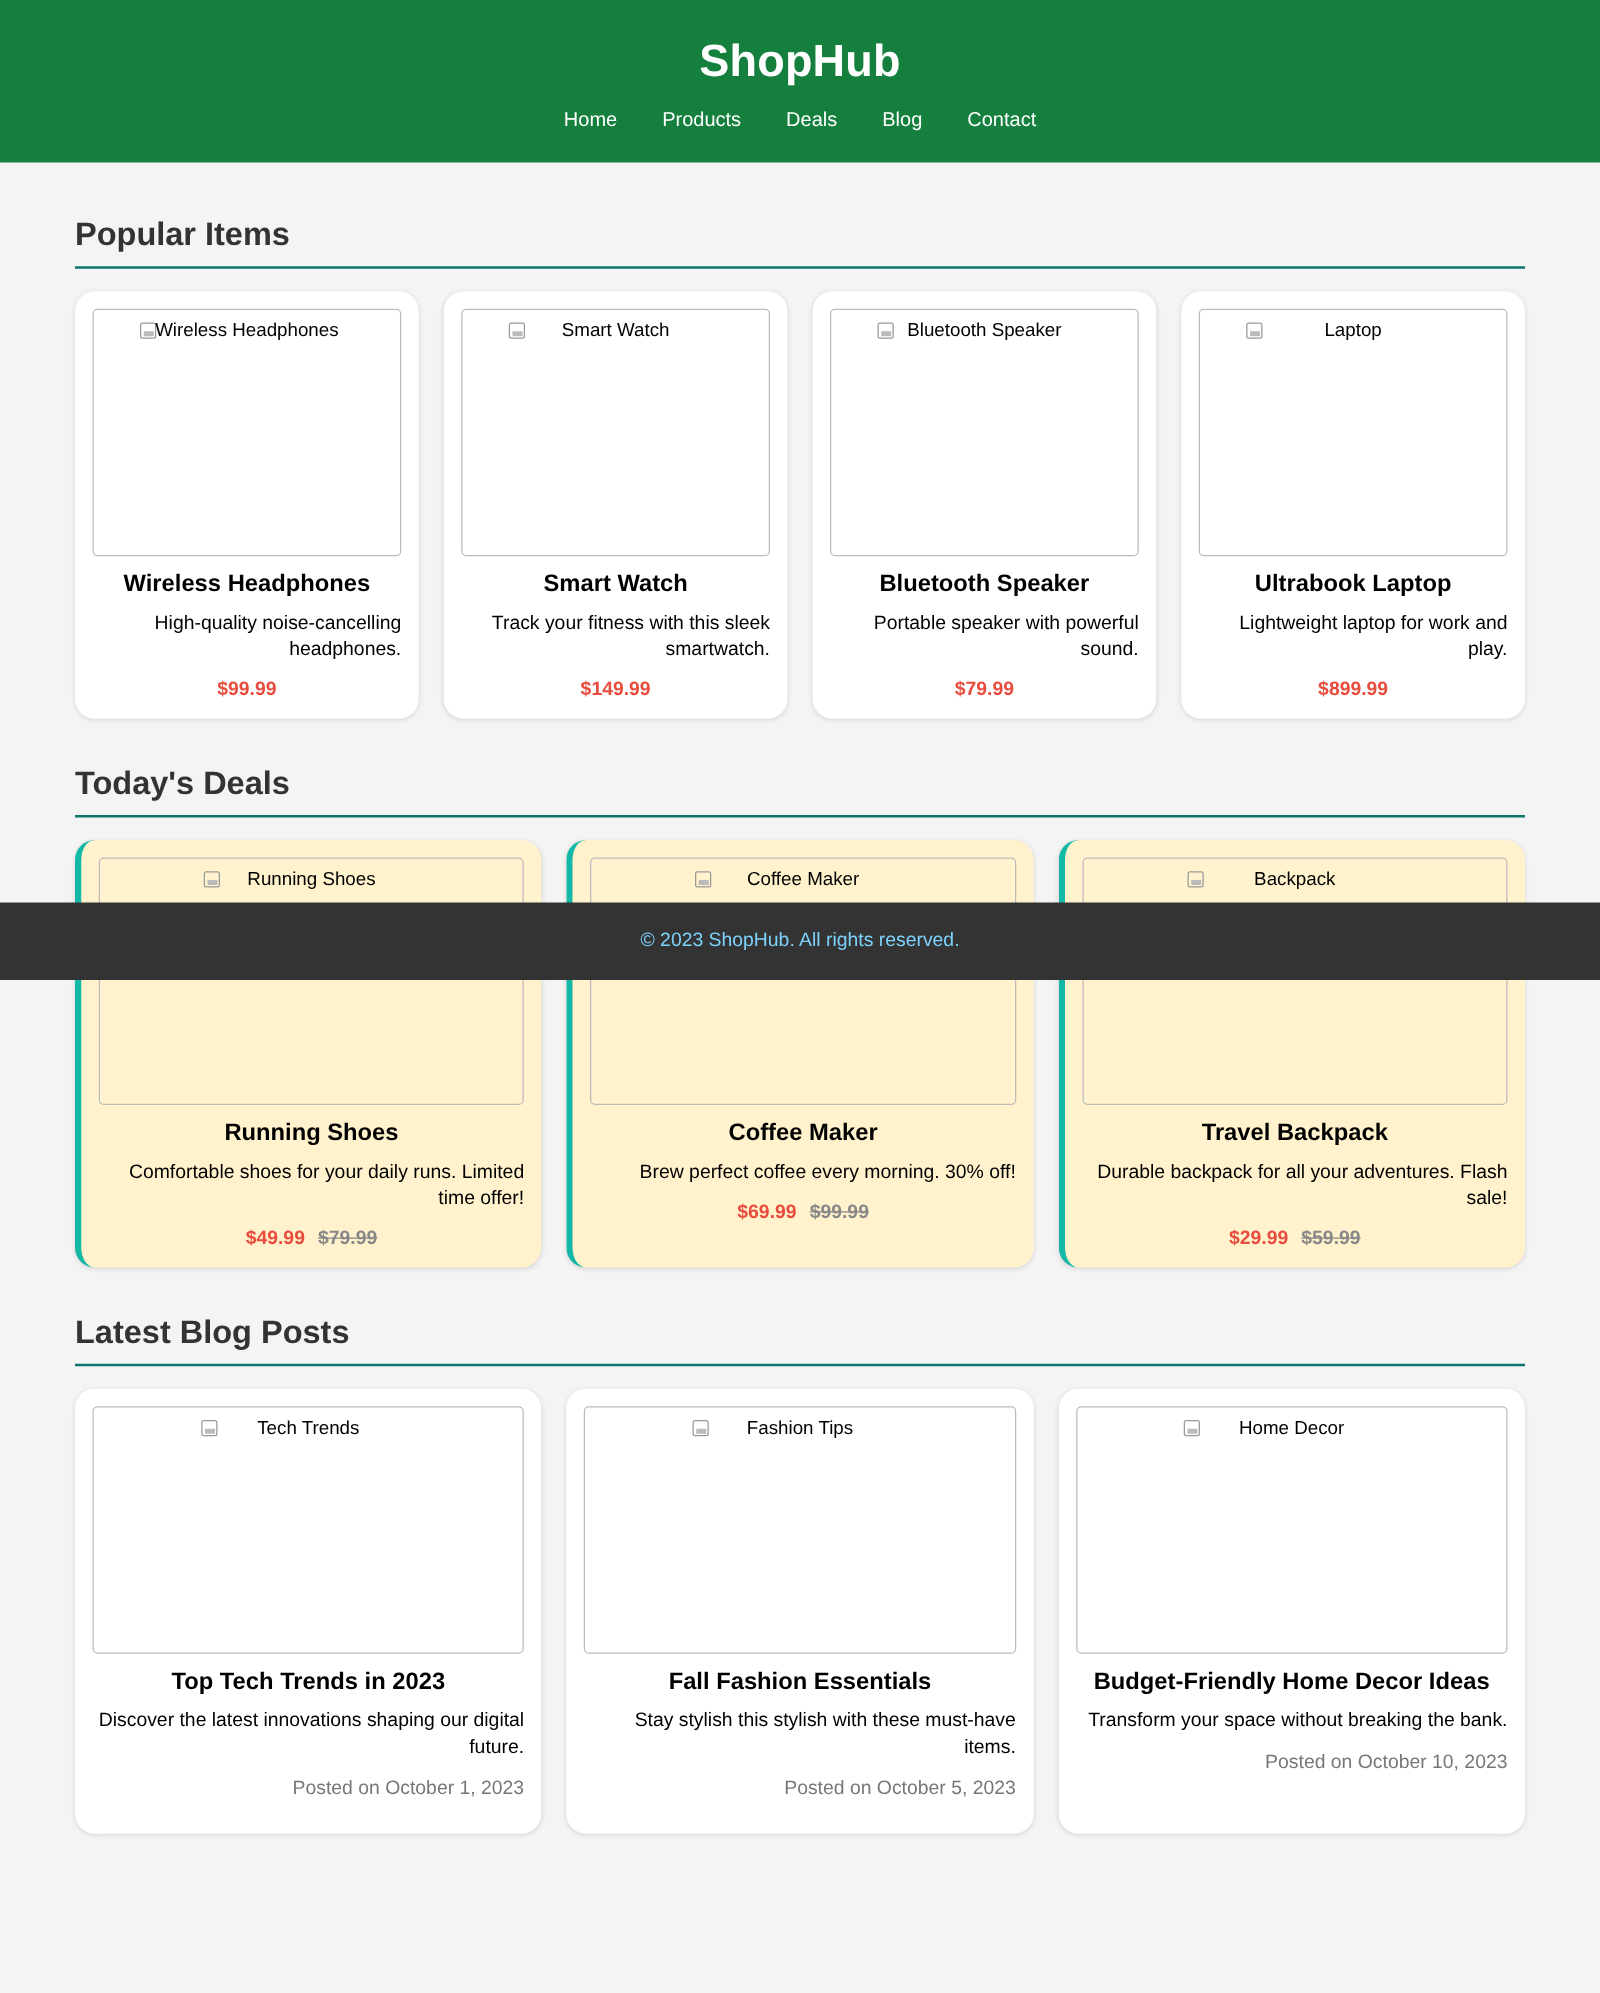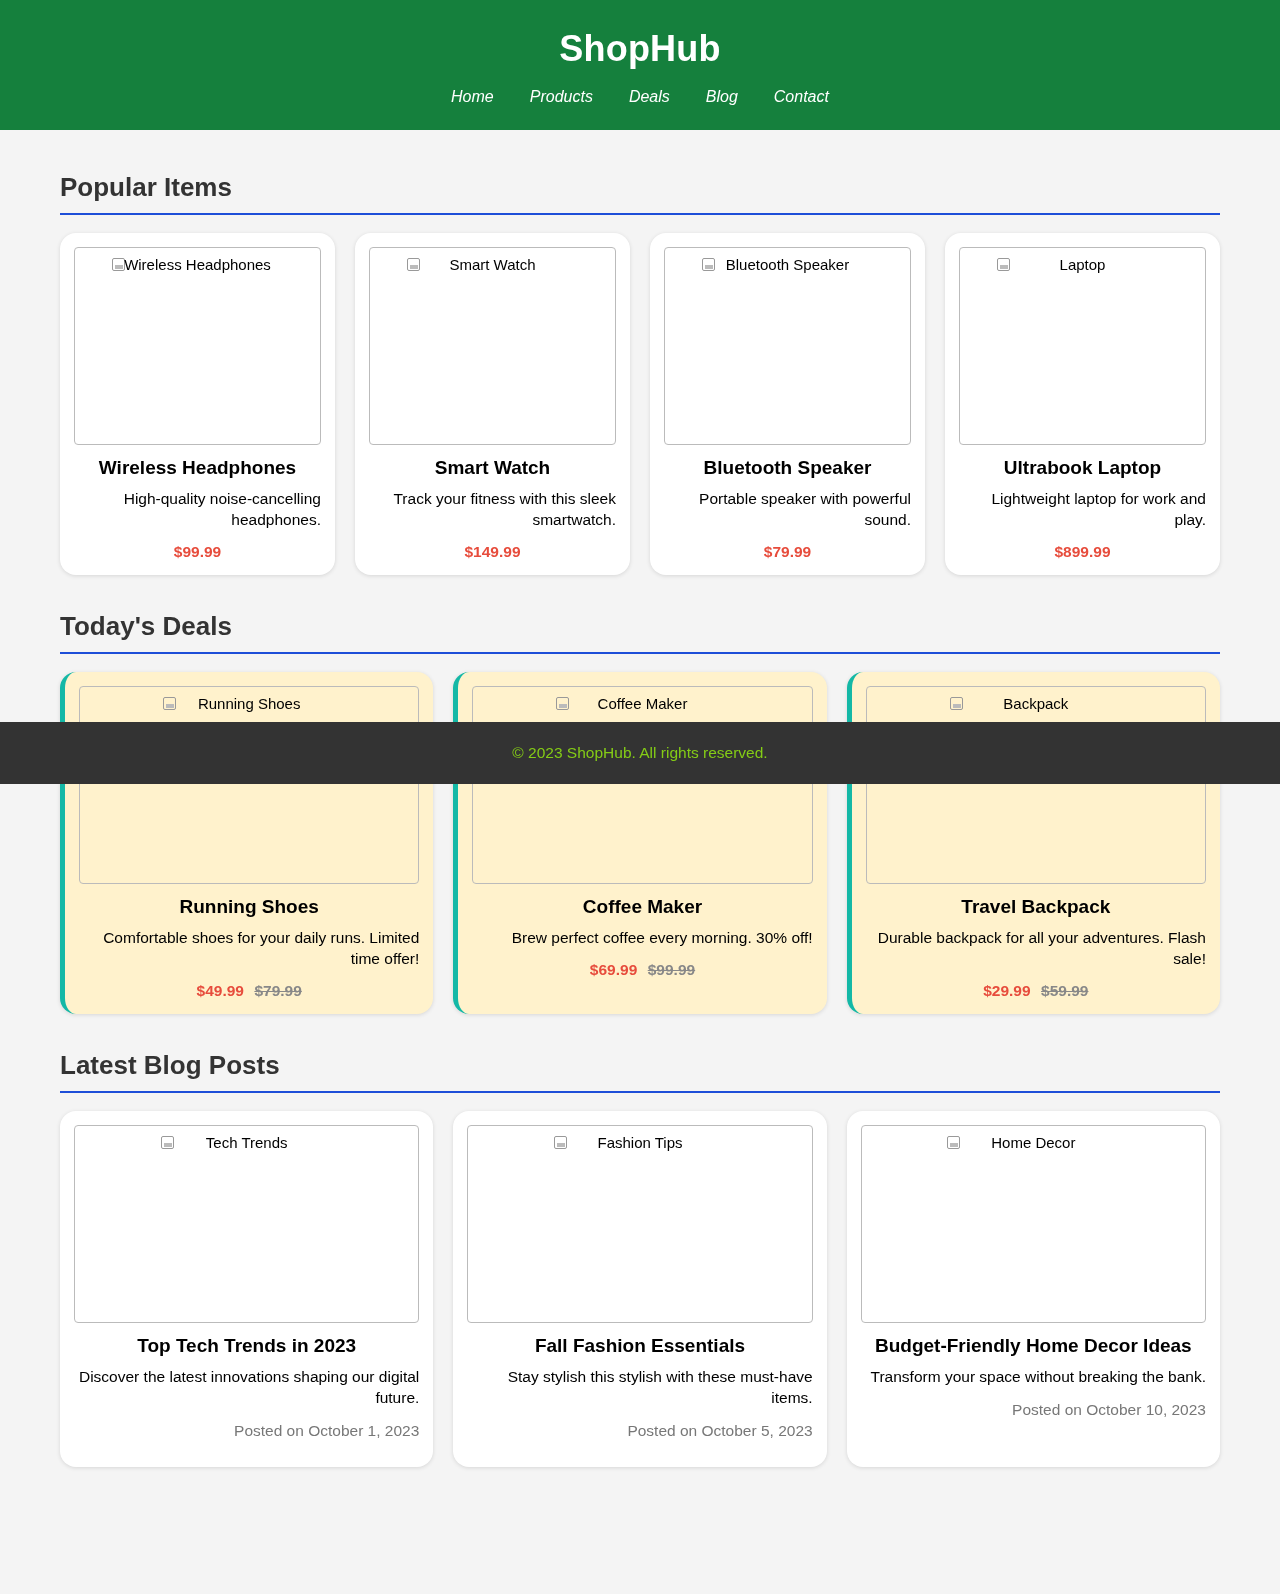--- a/index.html
+++ b/index.html
@@ -31,35 +31,34 @@
     margin: 0;
     padding: 0;
     display: flex;
     justify-content: center;
     gap: 36px;
   }
   .main-nav a {
     color: #fff;
     text-decoration: none;
     font-size: 16px;
-    font-style: italic;
   }
 
   
   .page {
     max-width: 1200px;
     margin: 0 auto;
     padding: 28px 20px 40px 20px;
   }
   .section-title {
     font-size: 26px;
     color: #333;
     margin: 14px 0 0 0;
     padding-bottom: 10px;
-    border-bottom: 2px solid #1d4ed8;
+    border-bottom: 2px solid #0f766e;
   }
   .grid {
     display: flex;
     gap: 20px;
     margin-top: 18px;
   }
   .grid > * { flex: 1 1 0; min-width: 0; }
 
   
   .card {
@@ -145,21 +144,21 @@
     margin: 0;
   }
 
   
   .site-footer {
     position: absolute;
     left: 0;
     right: 0;
     top: 722px;
     background: #333;
-    color: #84cc16;
+    color: #7dd3fc;
     text-align: center;
     padding: 22px 0;
     font-size: 15.5px;
   }
 </style>
 </head>
 <body>
 
 <header class="site-header">
   <div class="site-title">ShopHub</div>

